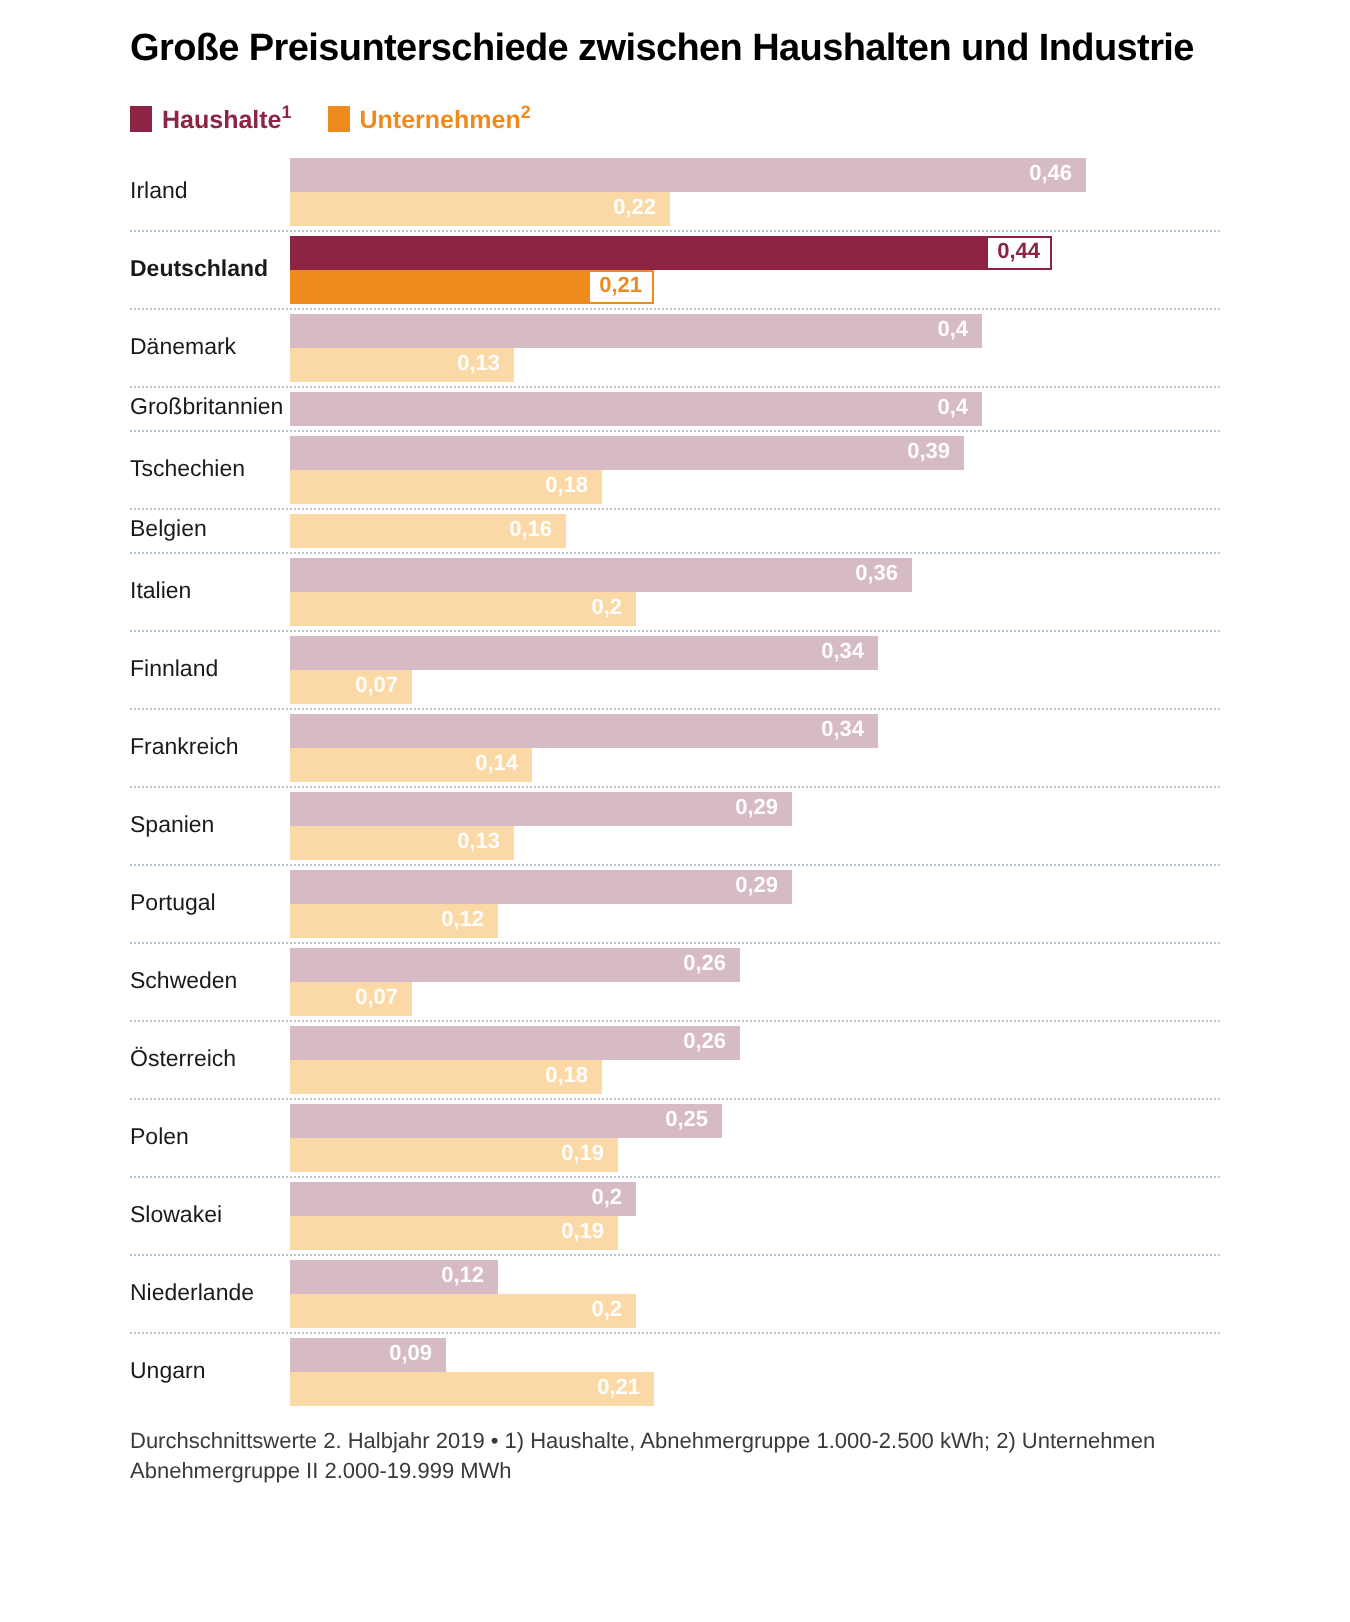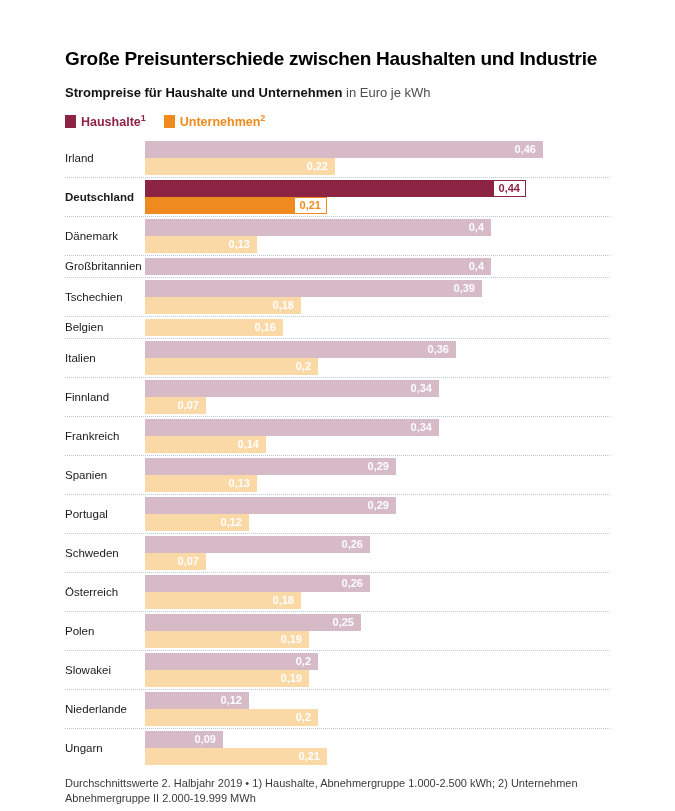--- a/index.html
+++ b/index.html
@@ -4,21 +4,21 @@
 <style>
   * { margin: 0; padding: 0; box-sizing: border-box; }
   html, body { background: #ffffff; }
   body {
     width: 675px;
     height: 811px;
     font-family: "Liberation Sans", "DejaVu Sans", sans-serif;
     color: #1a1a1a;
     overflow: hidden;
   }
-  .page { padding: 14px 60px 0 65px; margin-top: 34px; }
+  .page { padding: 14px 60px 0 65px; }
 
   .title {
     font-size: 19px;
     font-weight: bold;
     letter-spacing: -0.3px;
     color: #000;
     margin-bottom: 15px;
   }
   .subtitle { font-size: 13px; margin-bottom: 13px; }
   .subtitle .sub-bold { font-weight: bold; color: #111; }
@@ -71,23 +71,20 @@
   .footer { margin-top: 9px; width: 560px; }
   .footnote { font-size: 11px; line-height: 15px; color: #3a3a3a; }
 </style>
 </head>
 <body>
 
 <div class="page">
 
   <h1 class="title">Große Preisunterschiede zwischen Haushalten und Industrie</h1>
 
-  <div class="subtitle">
-    <span class="sub-bold">Strompreise für Haushalte und Unternehmen</span><span class="sub-rest"> in Euro je kWh</span>
-  </div>
 
   <div class="legend">
     <div class="legend-item">
       <span class="legend-swatch" id="sw-hh" style="background: rgb(142, 36, 68);"></span>
       <span id="lt-hh" style="color: rgb(142, 36, 68);"><span>Haushalte</span><sup>1</sup></span>
     </div>
     <div class="legend-item">
       <span class="legend-swatch" id="sw-un" style="background: rgb(239, 139, 30);"></span>
       <span id="lt-un" style="color: rgb(239, 139, 30);"><span>Unternehmen</span><sup>2</sup></span>
     </div>

